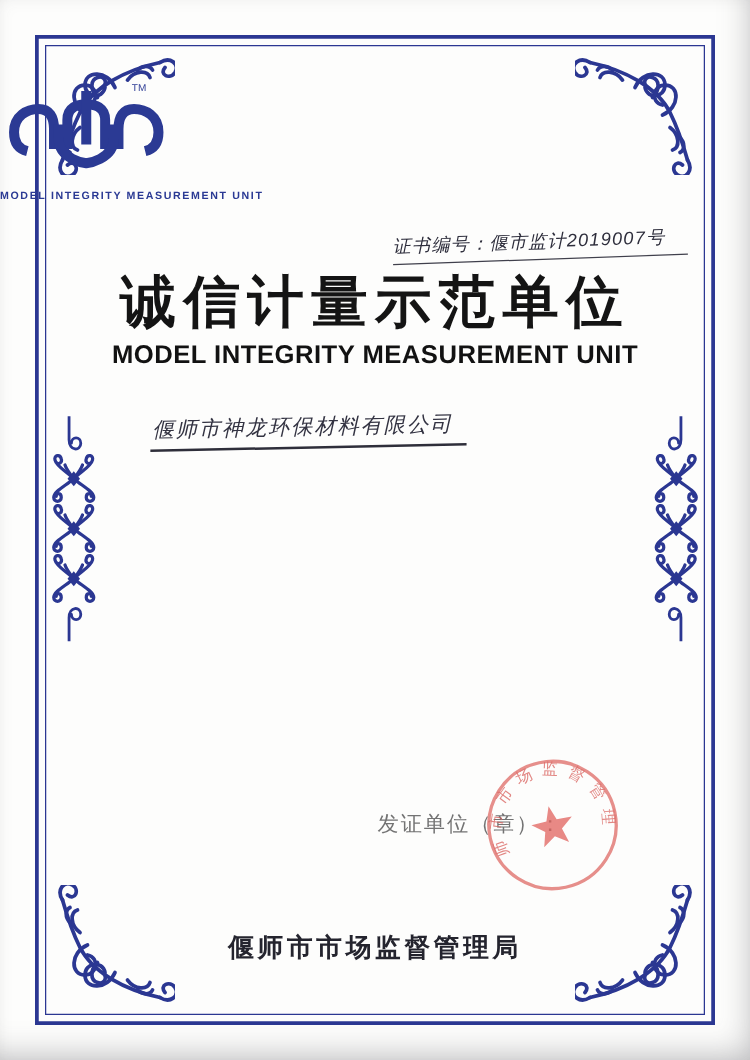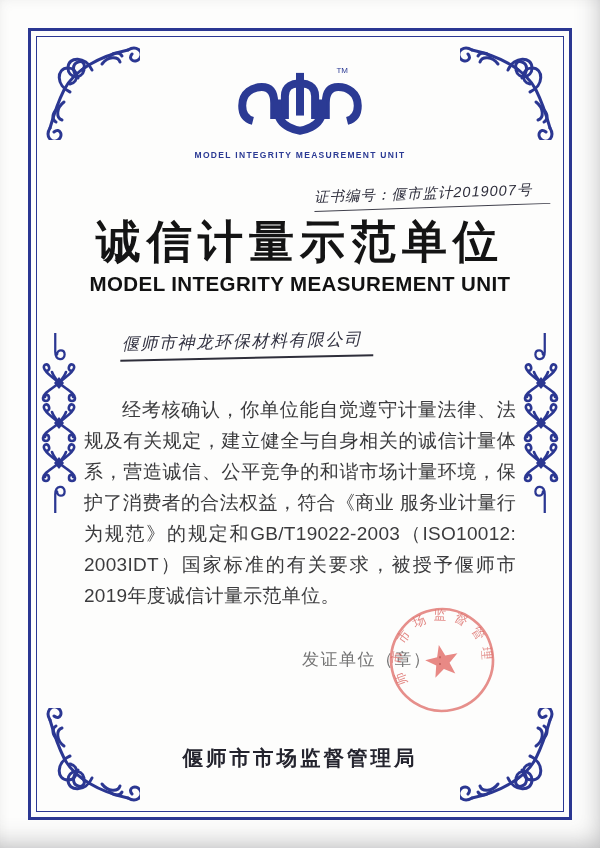--- a/index.html
+++ b/index.html
@@ -16,21 +16,21 @@
   .corner{position:absolute;width:100px;height:100px;color:#2b3792;}
   .corner.tl{left:40px;top:40px;}
   .corner.tr{right:40px;top:40px;transform:scaleX(-1);}
   .corner.bl{left:40px;bottom:40px;transform:scaleY(-1);}
   .corner.br{right:40px;bottom:40px;transform:scale(-1,-1);}
   .side-orn{position:absolute;top:333px;width:46px;height:192px;display:flex;flex-direction:column;align-items:center;color:#2b3792;}
   .side-orn.left{left:36px;}
   .side-orn.right{right:36px;}
   .side-orn svg{flex:0 0 auto;}
   
-  .logo-wrap{position:absolute;top:64px;left:0;width:100%;text-align:center;}
+  .logo-wrap{position:absolute;top:64px;left:0;width:100%;}
   .logo-mark{display:inline-block;}
   .logo-sub{margin-top:2px;font-size:8.5px;font-weight:bold;letter-spacing:1.3px;color:#2b3a94;}
   
   .cert-no{position:absolute;top:184px;right:50px;width:236px;
     font-style:italic;font-size:14.5px;color:#2e2e3c;letter-spacing:1px;
     border-bottom:1.5px solid #40404c;padding-bottom:4px;transform:rotate(-2deg);text-align:left;}
   
   .title-cn{position:absolute;top:212px;left:0;width:100%;text-align:center;
     font-family:"Liberation Serif","DejaVu Serif",serif;font-weight:900;
     font-size:45px;letter-spacing:6px;color:#141414;}
@@ -154,21 +154,20 @@
     <div class="logo-sub">MODEL INTEGRITY MEASUREMENT UNIT</div>
   </div>
 
   <div class="cert-no"><span>证书编号：</span><span>偃市监计2019007号</span></div>
 
   <div class="title-cn">诚信计量示范单位</div>
   <div class="title-en">MODEL INTEGRITY MEASUREMENT UNIT</div>
 
   <div class="company">偃师市神龙环保材料有限公司</div>
 
-  <p class="body-text">经考核确认，你单位能自觉遵守计量法律、法规及有关规定，建立健全与自身相关的诚信计量体系，营造诚信、公平竞争的和谐市场计量环境，保护了消费者的合法权益，符合《商业 服务业计量行为规范》的规定和GB/T19022-2003（ISO10012: 2003IDT）国家标准的有关要求，被授予偃师市2019年度诚信计量示范单位。</p>
 
   <div class="issuer-label">发证单位（章）：</div>
   <svg class="seal" viewBox="0 0 110 110">
     <circle cx="55" cy="55" r="50" fill="none" stroke="#e0716d" stroke-width="2.6" opacity="0.9"></circle>
     <polygon points="55,40 59.1,51.3 71.2,51.7 61.7,59.2 65,70.8 55,64 45,70.8 48.3,59.2 38.8,51.7 50.9,51.3" fill="#e0615d" opacity="0.85"></polygon>
     <defs>
         <path id="sealArc" d="M17.4,68.7 A40,40 0 1 1 92.6,68.7" fill="none"></path>
       </defs>
     <text font-size="12.5" fill="#d95f5b" letter-spacing="7" opacity="0.85">
       <textPath href="#sealArc" startOffset="50%" text-anchor="middle">偃师市市场监督管理局</textPath>

